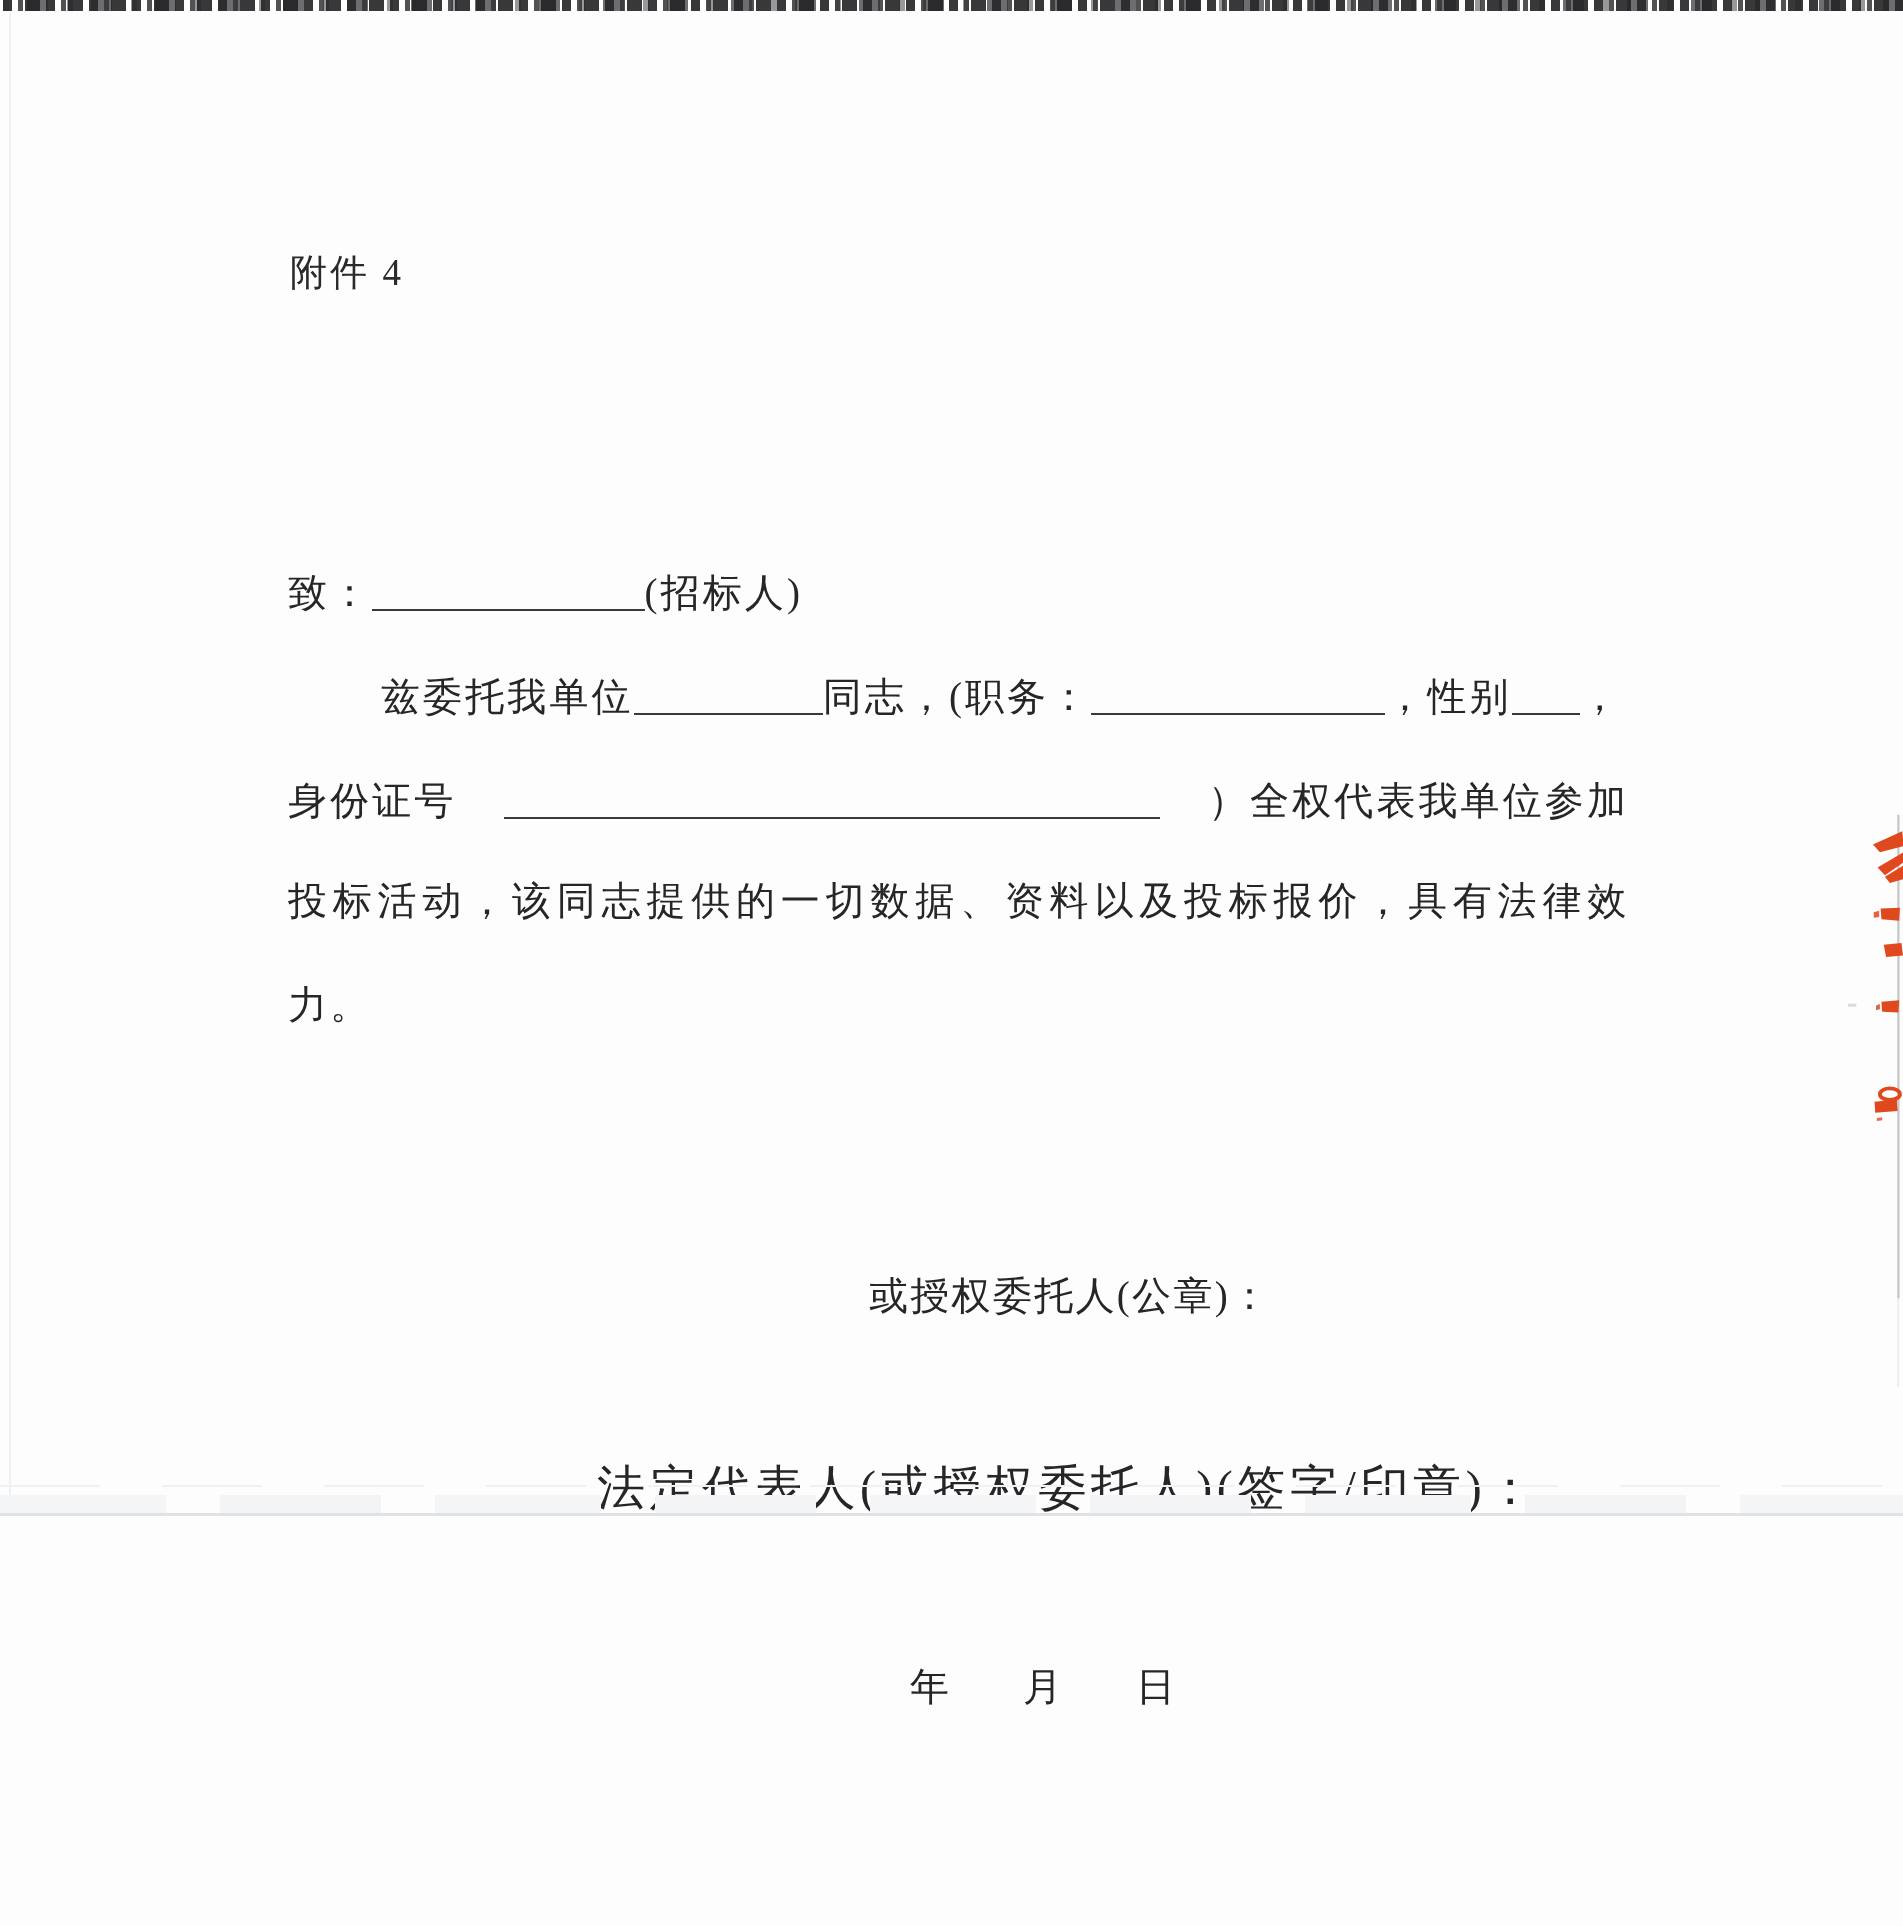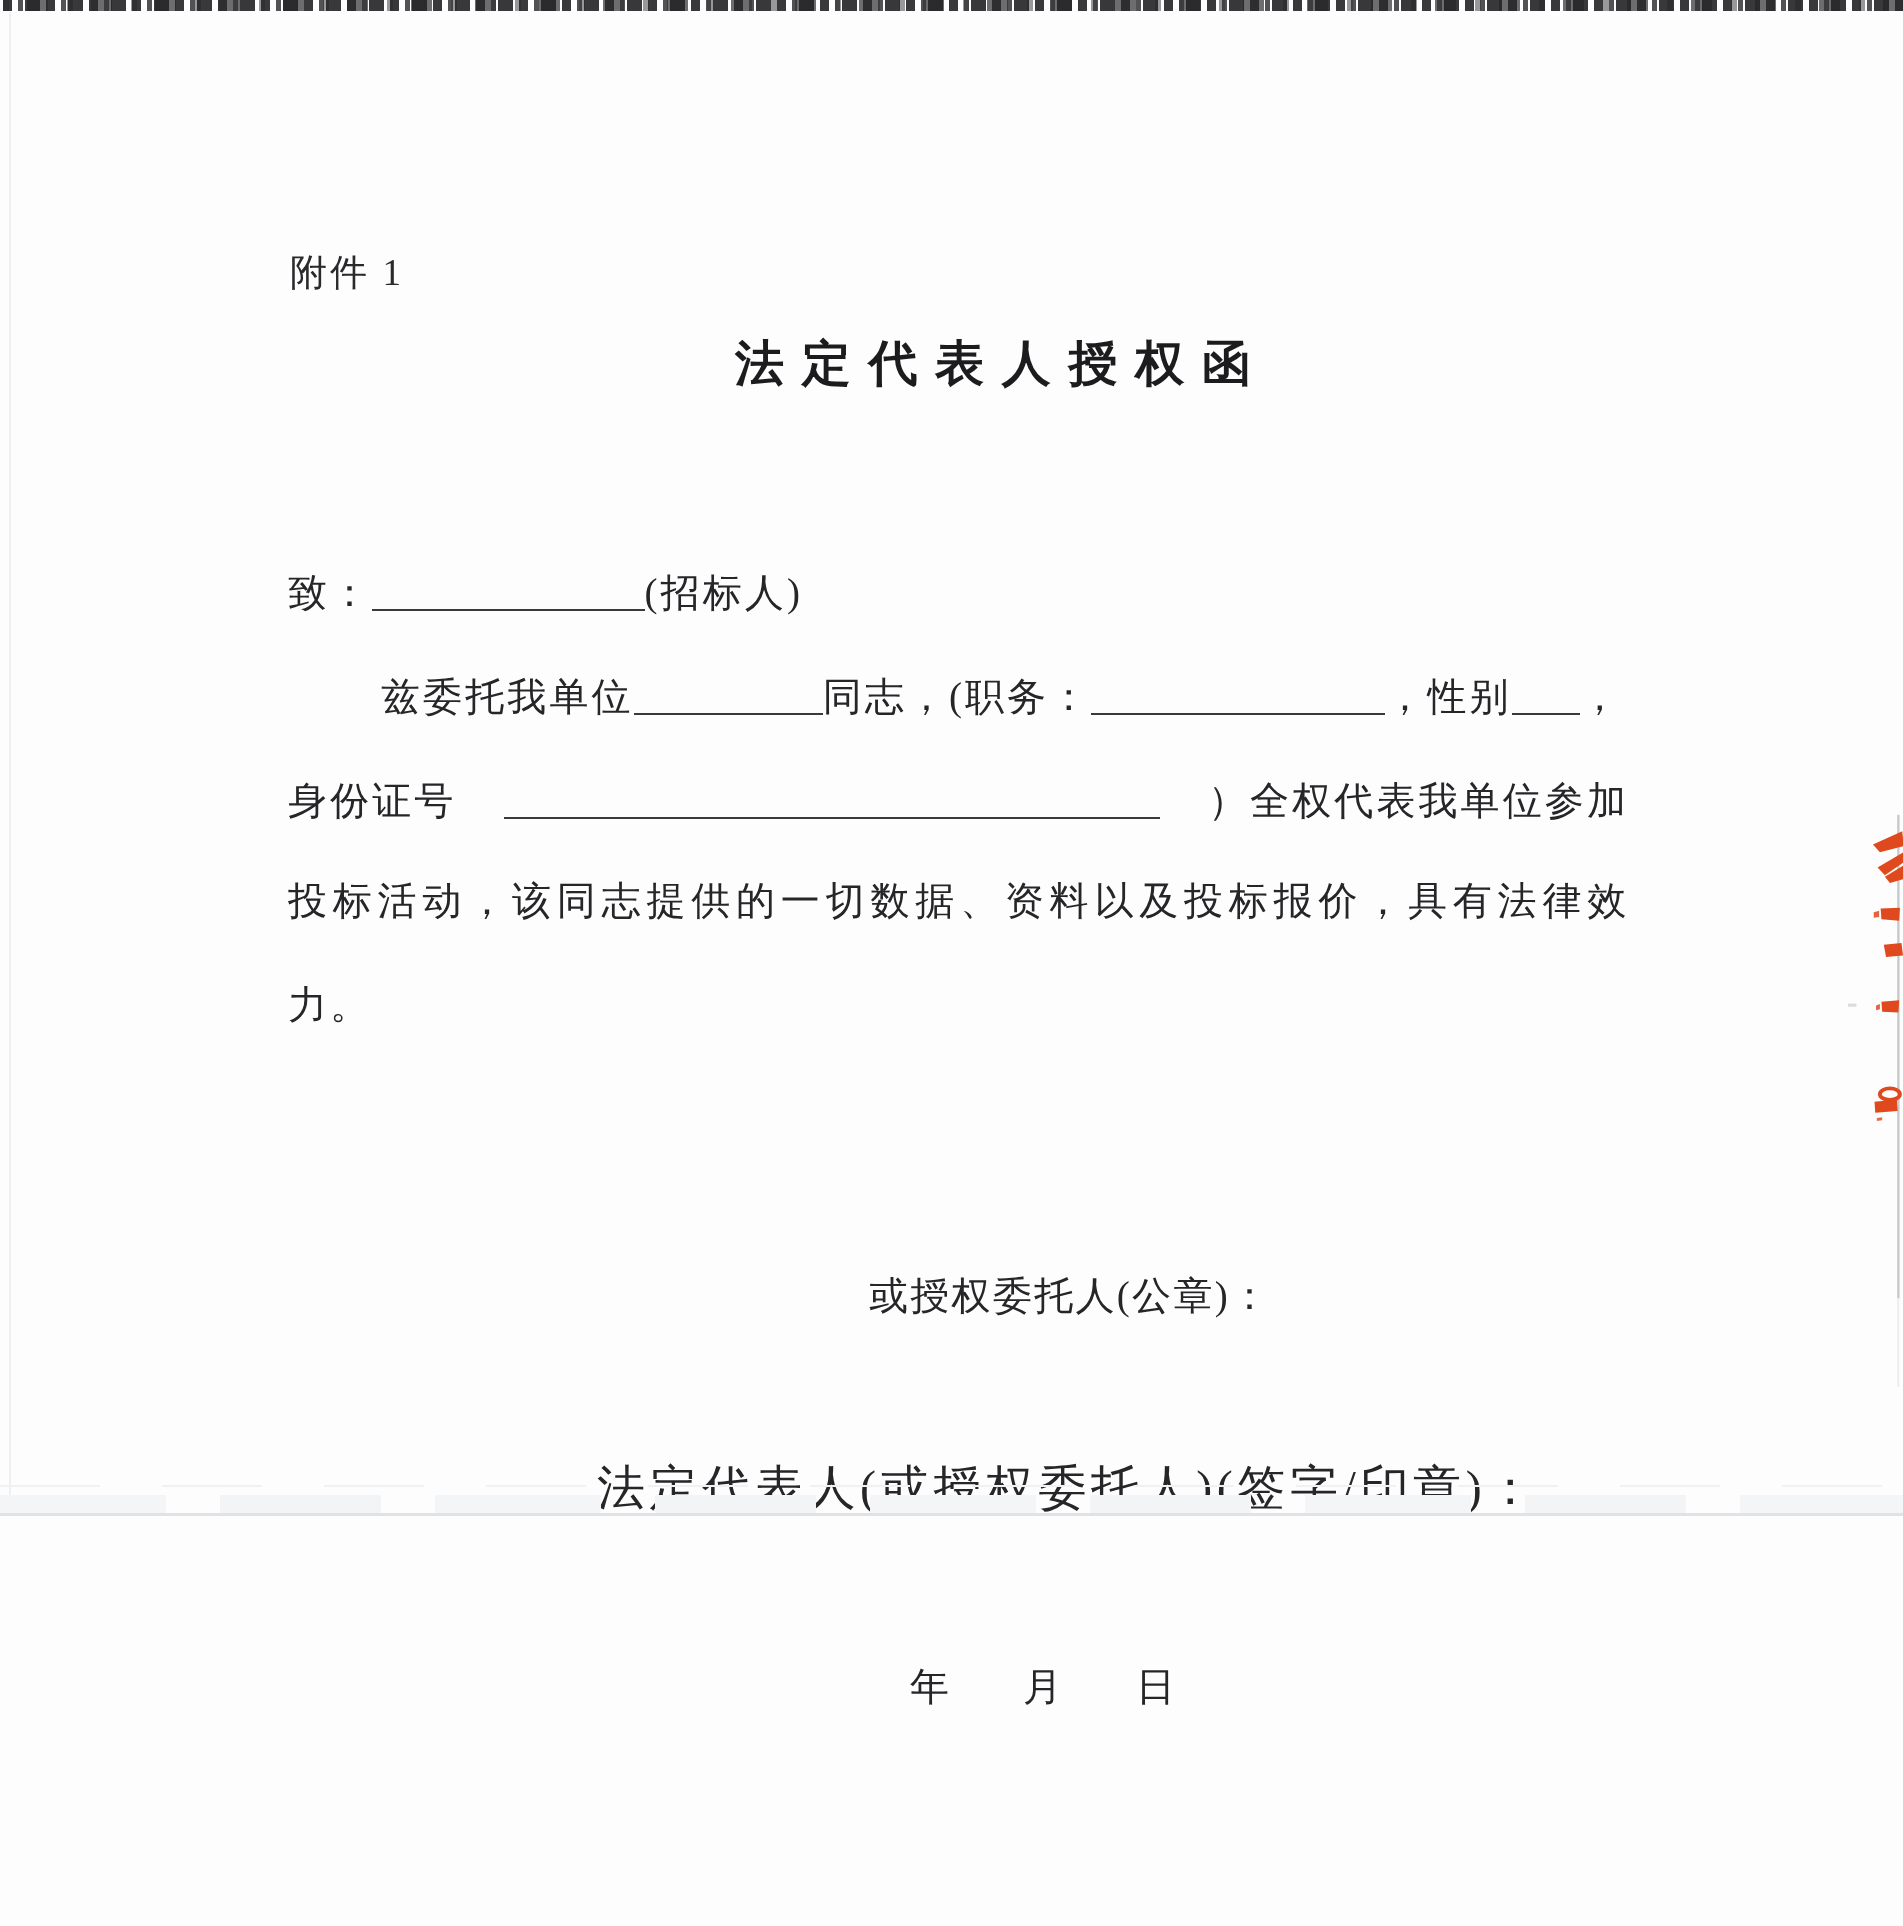--- a/index.html
+++ b/index.html
@@ -63,22 +63,21 @@
 </style>
 </head>
 <body>
 
 <div class="page">
 
   <div class="top-band"></div>
 
   <div class="edge-left"></div>
 
-  <div class="t attach">附件 1</div>
-  <div class="t title">法定代表人授权函</div>
+  <div class="t attach">附件 4</div>
 
   <div class="flexline line1">
     <span class="txt">致：</span>
     <span class="blank grow1"></span>
     <span class="txt">(招标人)</span>
   </div>
 
   <div class="flexline line2">
     <span class="txt">兹委托我单位</span>
     <span class="blank b1"></span>

